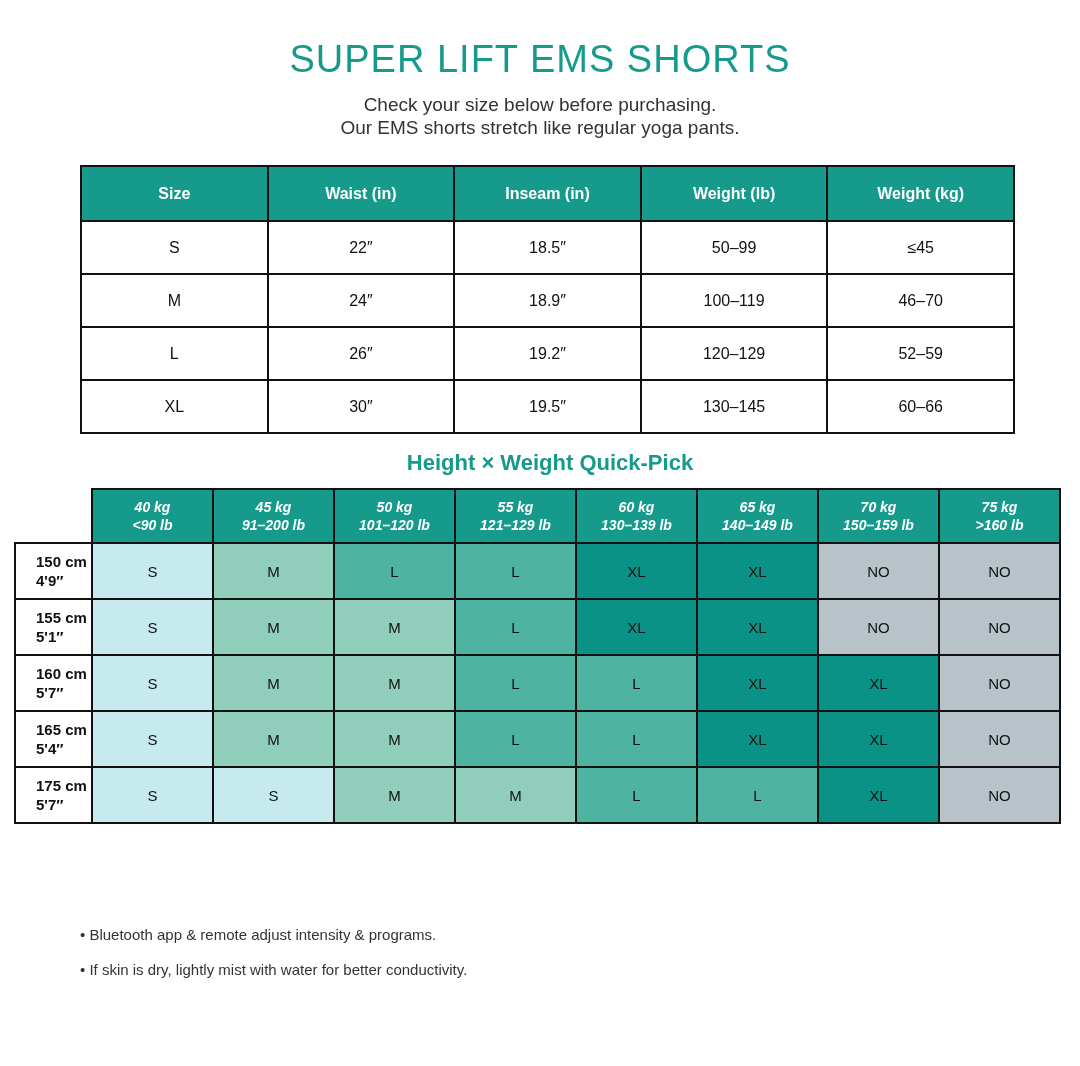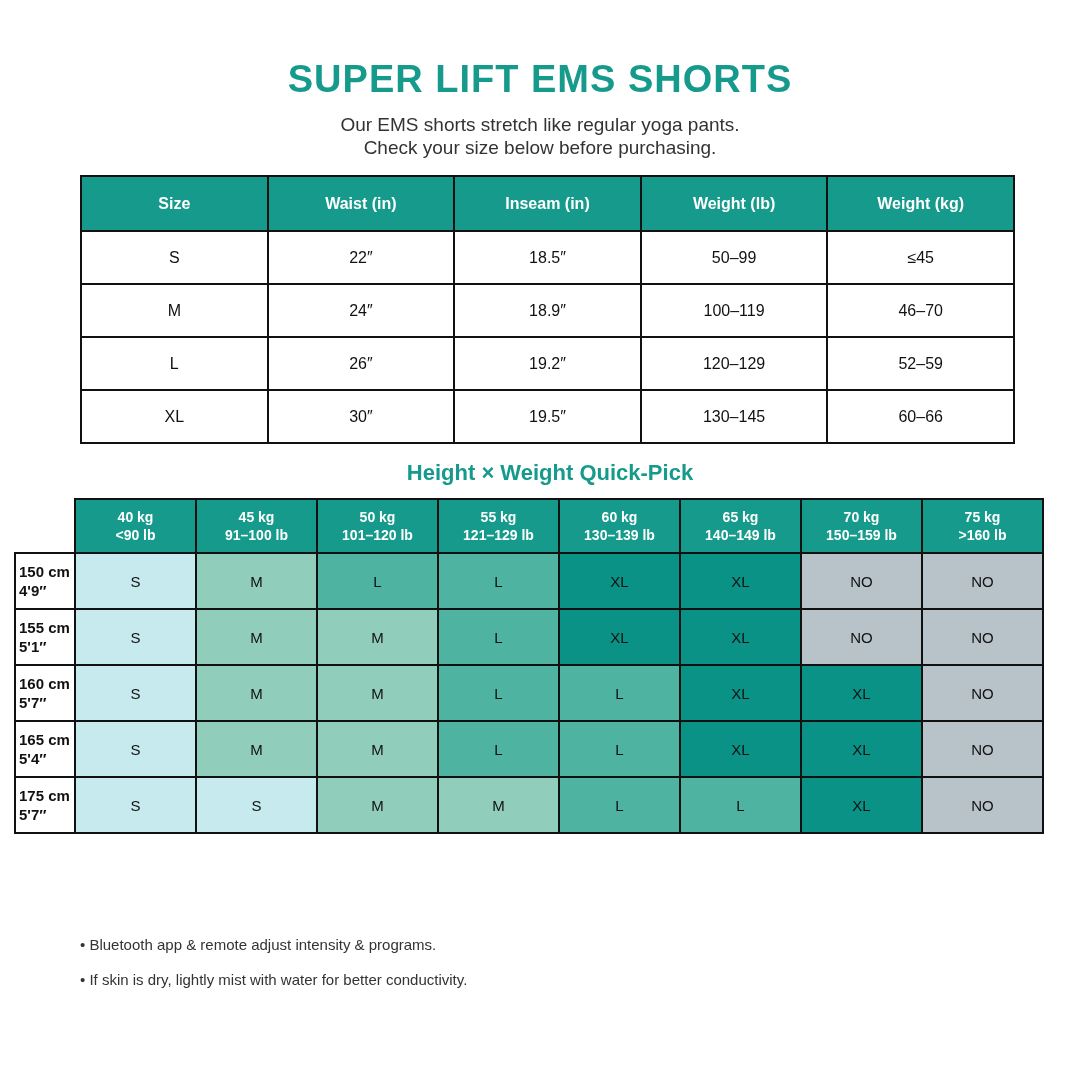--- a/index.html
+++ b/index.html
@@ -2,72 +2,72 @@
 <html style="--accent: #169a8b; --cell_s: #c6eaee; --cell_m: #90cdbb; --cell_l: #4fb3a2; --cell_xl: #0b9286; --cell_no: #b7c2c9; --border: #111111;"><head>
 <meta charset="utf-8">
 <style>
   html,body{margin:0;padding:0;}
   body{
     width:1080px;height:1066px;background:#ffffff;
     font-family:"Liberation Sans", sans-serif;color:#111;
     overflow:hidden;position:relative;
   }
   .title{
-    margin:58px 0 0 0;text-align:center;
-    font-size:38px;font-weight:bold;letter-spacing:1px;
+    margin:38px 0 0 0;text-align:center;
+    font-size:38px;font-weight:normal;letter-spacing:1px;
     color:var(--accent);
   }
   .subtitle{
     margin-top:12px;text-align:center;
     font-size:19px;line-height:23px;color:#333;
   }
   table{border-collapse:collapse;table-layout:fixed;}
   th,td{border:2px solid var(--border);text-align:center;vertical-align:middle;}
 
   
-  #size-table{margin:16px 0 0 80px;width:935px;}
+  #size-table{margin:26px 0 0 80px;width:935px;}
   #size-table th{
     background:var(--accent);color:#fff;font-size:16px;font-weight:bold;height:51px;
   }
   #size-table td{height:49px;font-size:16px;color:#111;}
 
   
   .quick-pick-heading{
     margin-top:16px;text-align:center;
     font-size:22px;font-weight:bold;color:var(--accent);padding-left:20px;
   }
   #matrix-table{margin:12px 0 0 14px;}
   #matrix-table th.corner{border:none;background:#fff;}
   #matrix-table th.col-h{
     background:var(--accent);color:#fff;font-size:14px;font-weight:bold;
-    line-height:18px;height:50px;width:117px;
+    line-height:18px;height:50px;width:117px;font-style:italic;
   }
   #matrix-table th.row-h{
     background:#fff;color:#111;font-size:15px;font-weight:bold;
-    line-height:19px;text-align:left;padding-left:3px;width:54px;
+    line-height:19px;text-align:left;padding-left:20px;width:54px;
   }
   #matrix-table td{height:52px;font-size:15px;color:#111;}
   td.cell-S {background:var(--cell_s);}
   td.cell-M {background:var(--cell_m);}
   td.cell-L {background:var(--cell_l);}
   td.cell-XL{background:var(--cell_xl);}
   td.cell-NO{background:var(--cell_no);}
 
   
   .notes{margin:102px 0 0 80px;}
   .note{font-size:15px;color:#333;margin-bottom:18px;}
 </style>
 </head>
 <body>
 
 <h1 class="title">SUPER LIFT EMS SHORTS</h1>
 
 <div class="subtitle">
+  <div>Check your size below before purchasing.</div>
   <div>Our EMS shorts stretch like regular yoga pants.</div>
-  <div>Check your size below before purchasing.</div>
 </div>
 
 <table id="size-table">
   <thead>
       <tr>
         <th>Size</th>
         <th>Waist (in)</th>
         <th>Inseam (in)</th>
         <th>Weight (lb)</th>
         <th>Weight (kg)</th>
@@ -110,21 +110,21 @@
 <table id="matrix-table">
   <thead>
       <tr>
         <th class="corner"></th>
         <th class="col-h">
           <div>40 kg</div>
           <div>&lt;90 lb</div>
         </th>
         <th class="col-h">
           <div>45 kg</div>
-          <div>91–100 lb</div>
+          <div>91–200 lb</div>
         </th>
         <th class="col-h">
           <div>50 kg</div>
           <div>101–120 lb</div>
         </th>
         <th class="col-h">
           <div>55 kg</div>
           <div>121–129 lb</div>
         </th>
         <th class="col-h">

